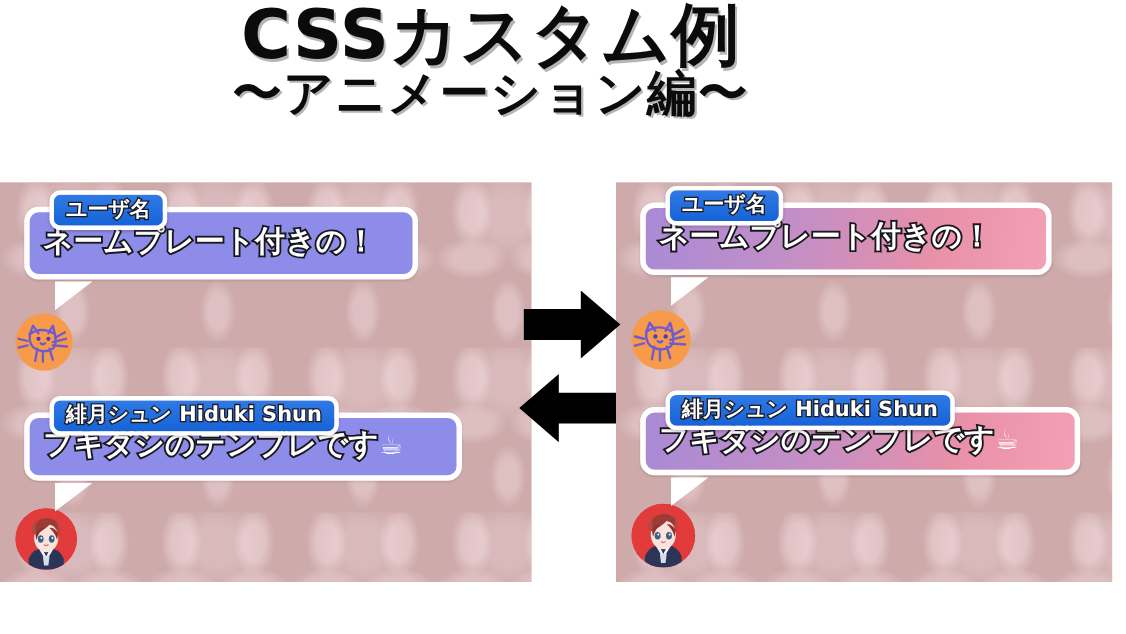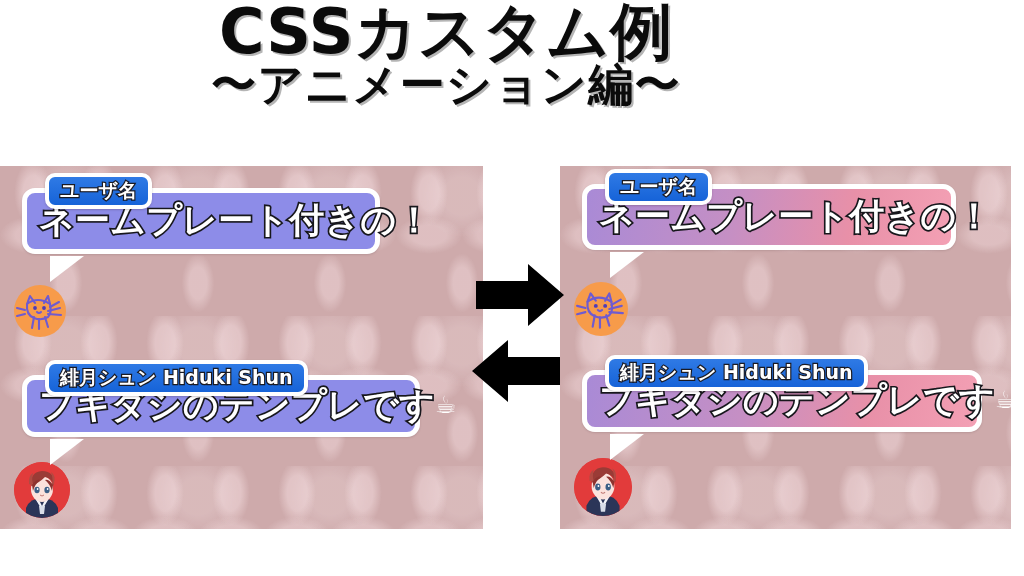--- a/index.html
+++ b/index.html
@@ -69,21 +69,21 @@
     border-radius: 13px;
     padding: 6px 12px 7px 12px;
     box-shadow: 0 1px 2px rgba(90,60,70,0.18);
   }
   .bubble-solid    { background: #8d8ce8; }
   .bubble-gradient { background: linear-gradient(100deg, #a98ad6 0%, #c58fc4 40%, #e890a8 72%, #f3a0b4 100%); }
 
   .bubble-text {
     font-family: "DejaVu Sans", "Liberation Sans", sans-serif;
     font-weight: bold;
-    font-size: 35px;
+    font-size: 27px;
     line-height: 1.12;
     color: #ffffff;
     white-space: nowrap;
     -webkit-text-stroke: 3.4px #17171c;
     paint-order: stroke fill;
     letter-spacing: 0.005em;
   }
   .emoji {
     -webkit-text-stroke: 0;
     font-size: 24px;

